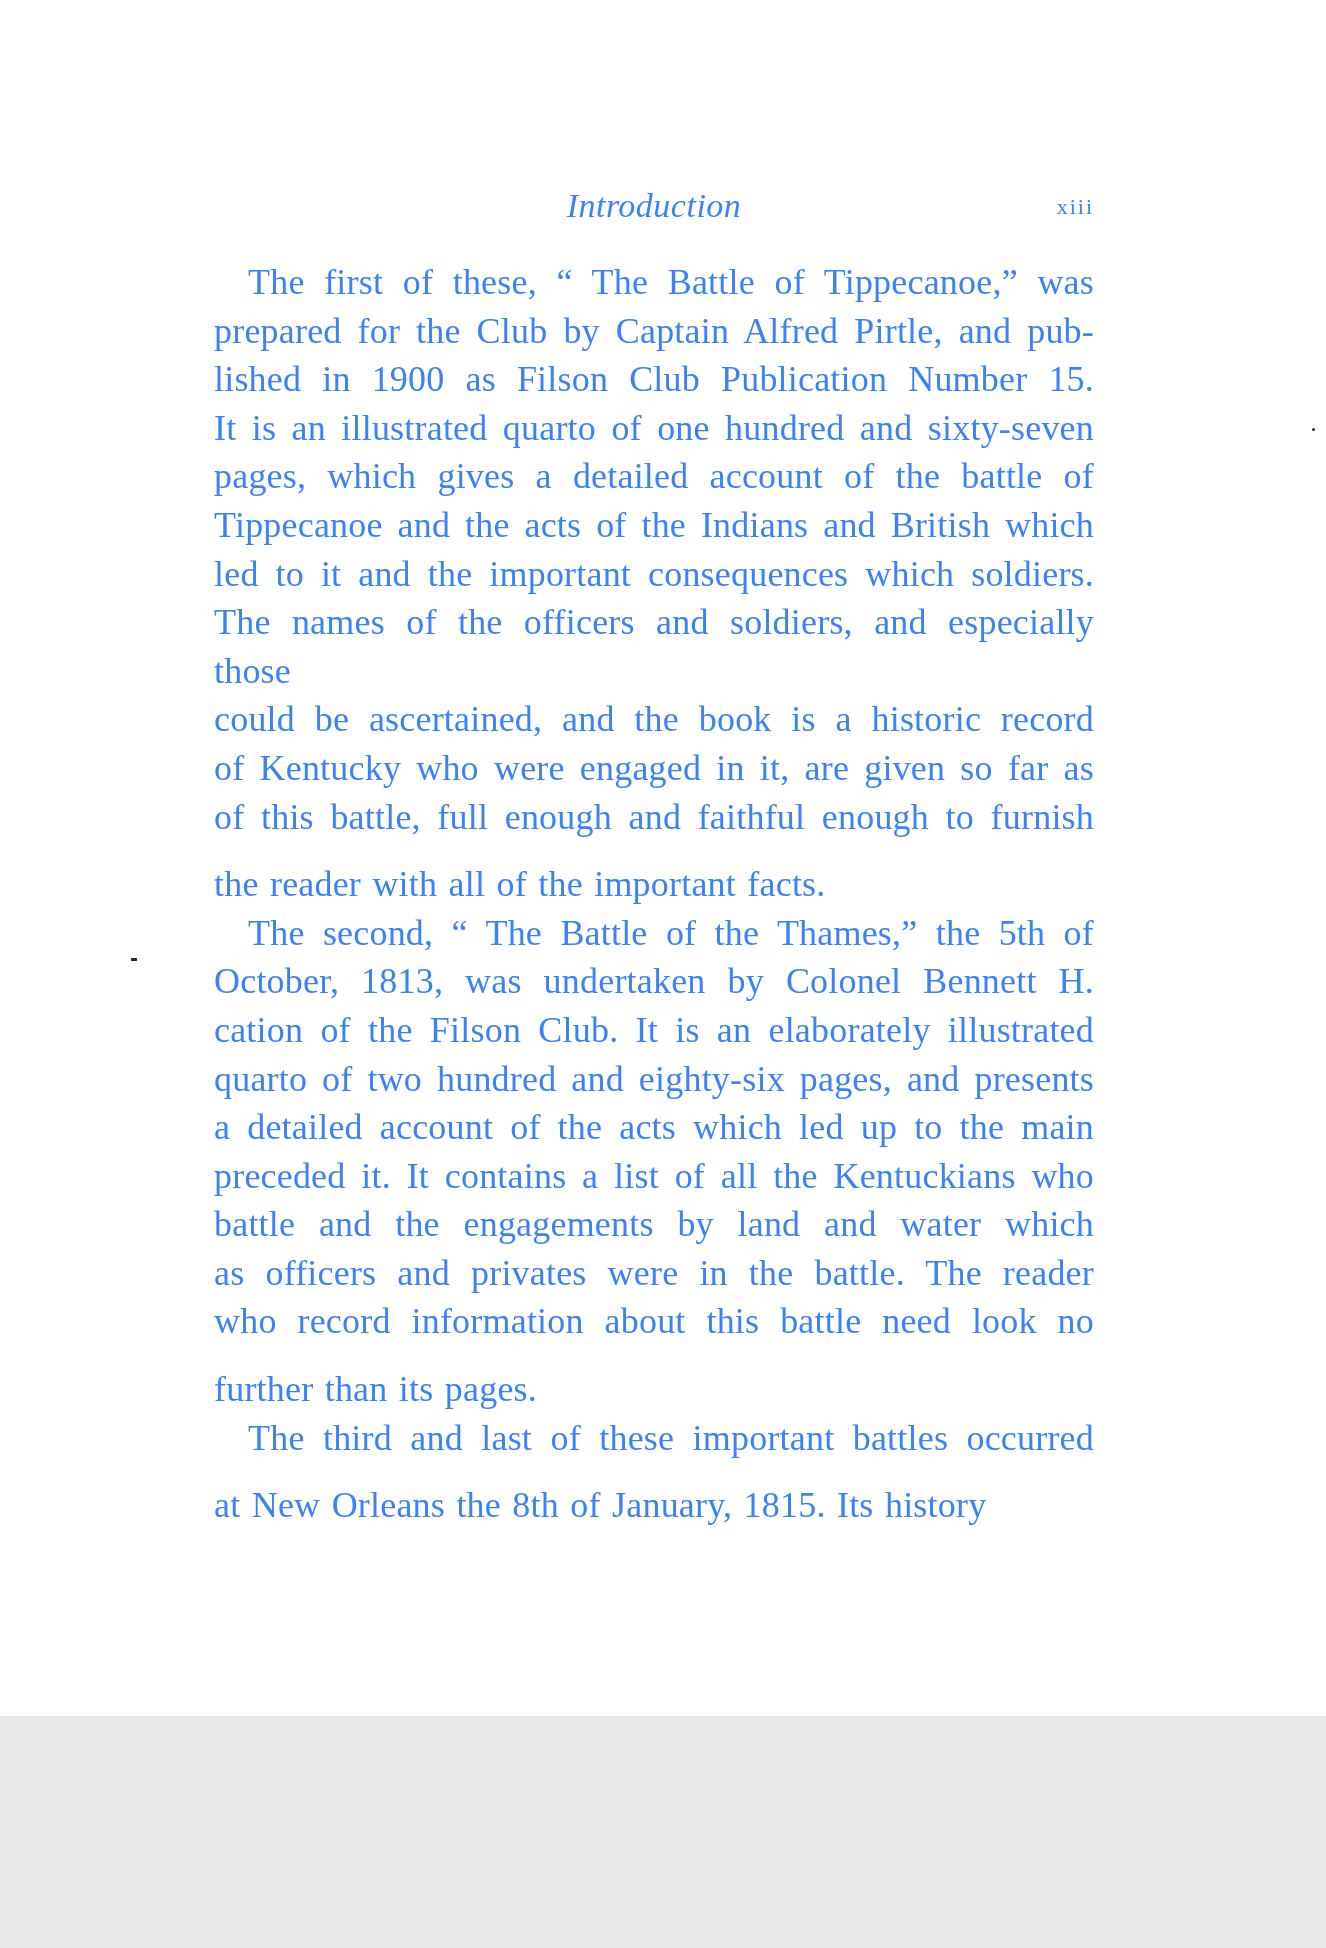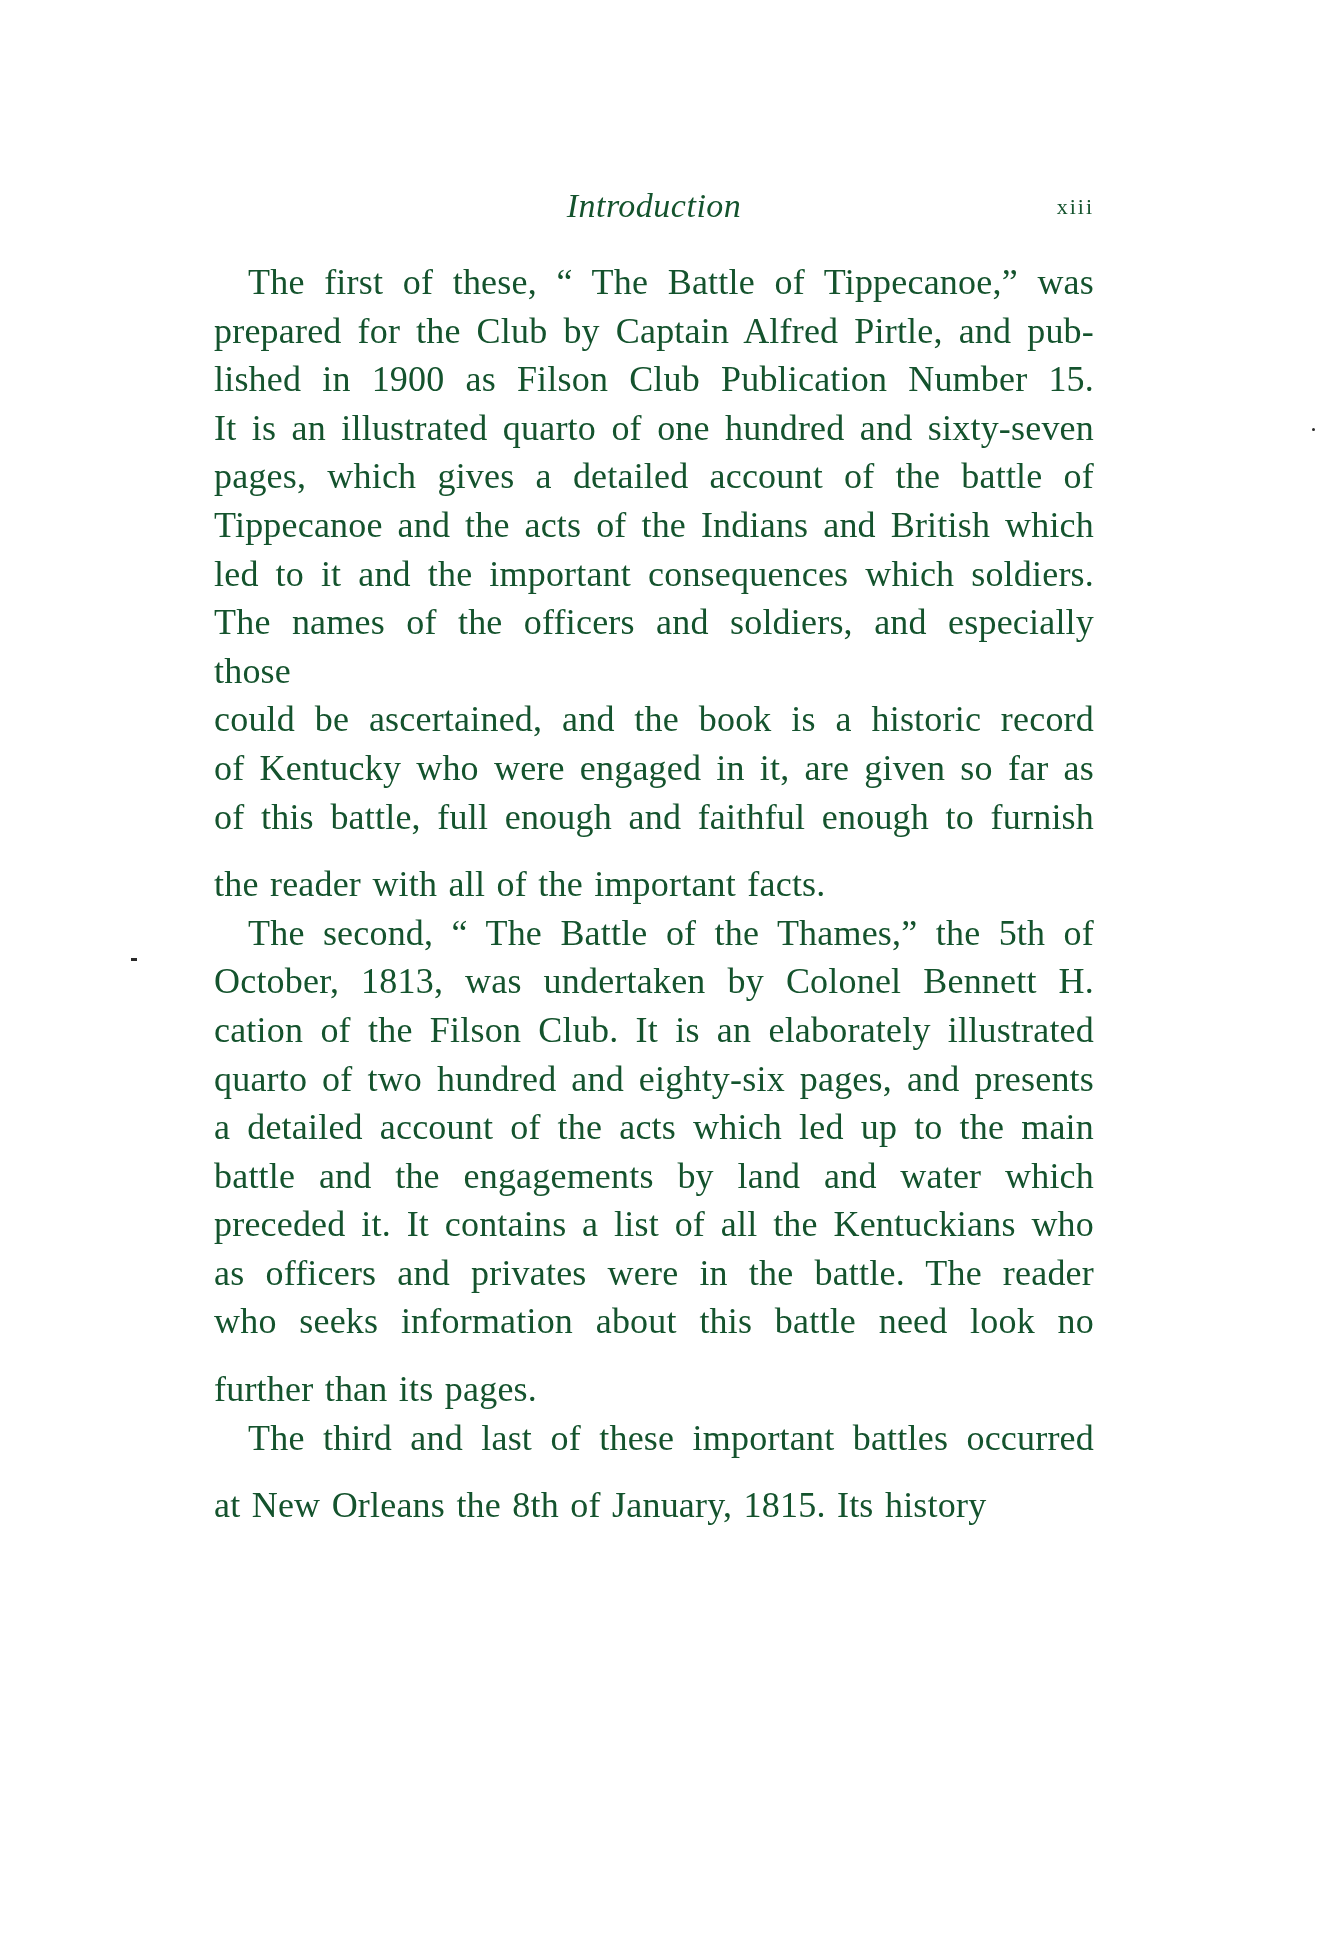--- a/index.html
+++ b/index.html
@@ -3,26 +3,26 @@
 <meta charset="utf-8">
 <style>
   html, body {
     margin: 0;
     padding: 0;
     background: #e8e8e8;
   }
   .page {
     position: relative;
     width: 1326px;
-    height: 1948px;
+    height: 1716px;
     background: #ffffff;
     margin: 0 auto;
     overflow: hidden;
     font-family: "Liberation Serif", "DejaVu Serif", serif;
-    color: #14532d;
+    color: #3b82f6;
   }
   .running-head {
     position: absolute;
     left: 214px;
     top: 186px;
     width: 880px;
     height: 44px;
   }
   .head-title {
     width: 100%;
@@ -89,24 +89,24 @@
         <div class="line">of Kentucky who were engaged in it, are given so far as</div>
         <div class="line">of this battle, full enough and faithful enough to furnish</div>
         <div class="line last">the reader with all of the important facts.</div>
       </div>
       <div class="paragraph">
         <div class="line first">The second, “ The Battle of the Thames,” the 5th of</div>
         <div class="line">October, 1813, was undertaken by Colonel Bennett H.</div>
         <div class="line">cation of the Filson Club.  It is an elaborately illustrated</div>
         <div class="line">quarto of two hundred and eighty-six pages, and presents</div>
         <div class="line">a detailed account of the acts which led up to the main</div>
+        <div class="line">preceded it.  It contains a list of all the Kentuckians who</div>
         <div class="line">battle and the engagements by land and water which</div>
-        <div class="line">preceded it.  It contains a list of all the Kentuckians who</div>
         <div class="line">as officers and privates were in the battle.  The reader</div>
-        <div class="line">who seeks information about this battle need look no</div>
+        <div class="line">who record information about this battle need look no</div>
         <div class="line last">further than its pages.</div>
       </div>
       <div class="paragraph">
         <div class="line first">The third and last of these important battles occurred</div>
         <div class="line last">at New Orleans the 8th of January, 1815.  Its history</div>
       </div>
     </div>
 
   <div class="speck speck-dash"></div>
   <div class="speck speck-dot"></div>

